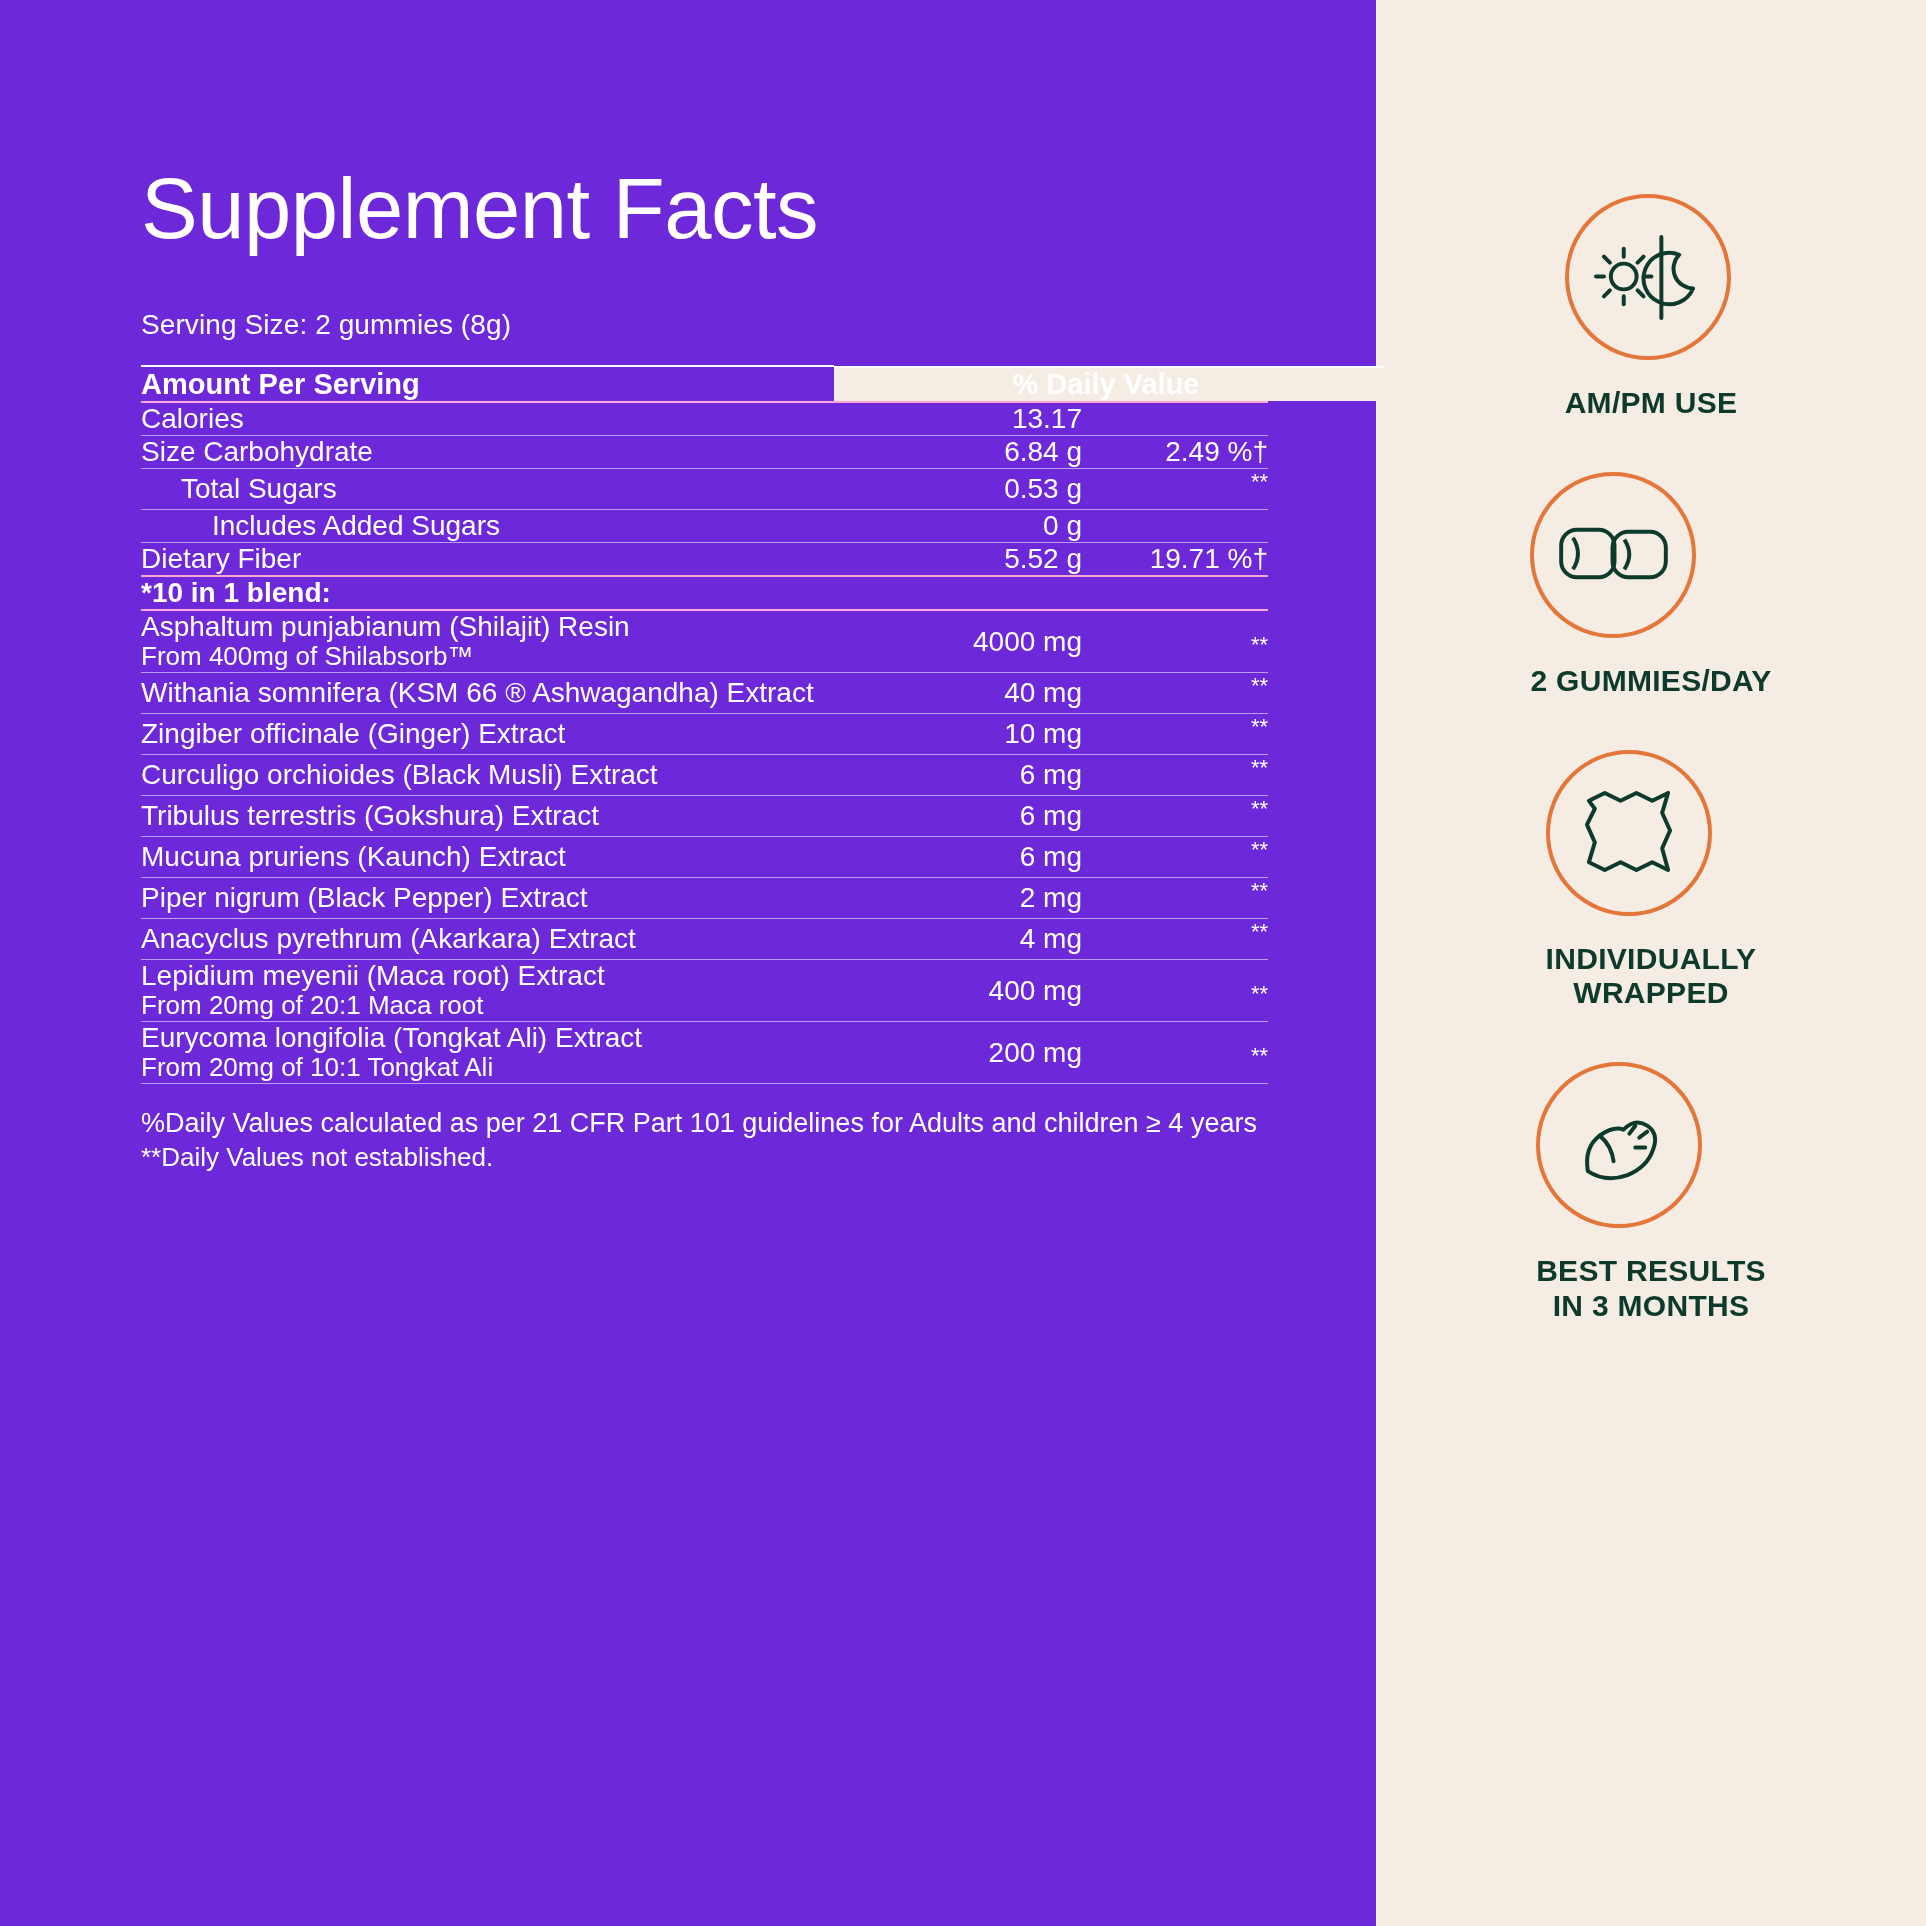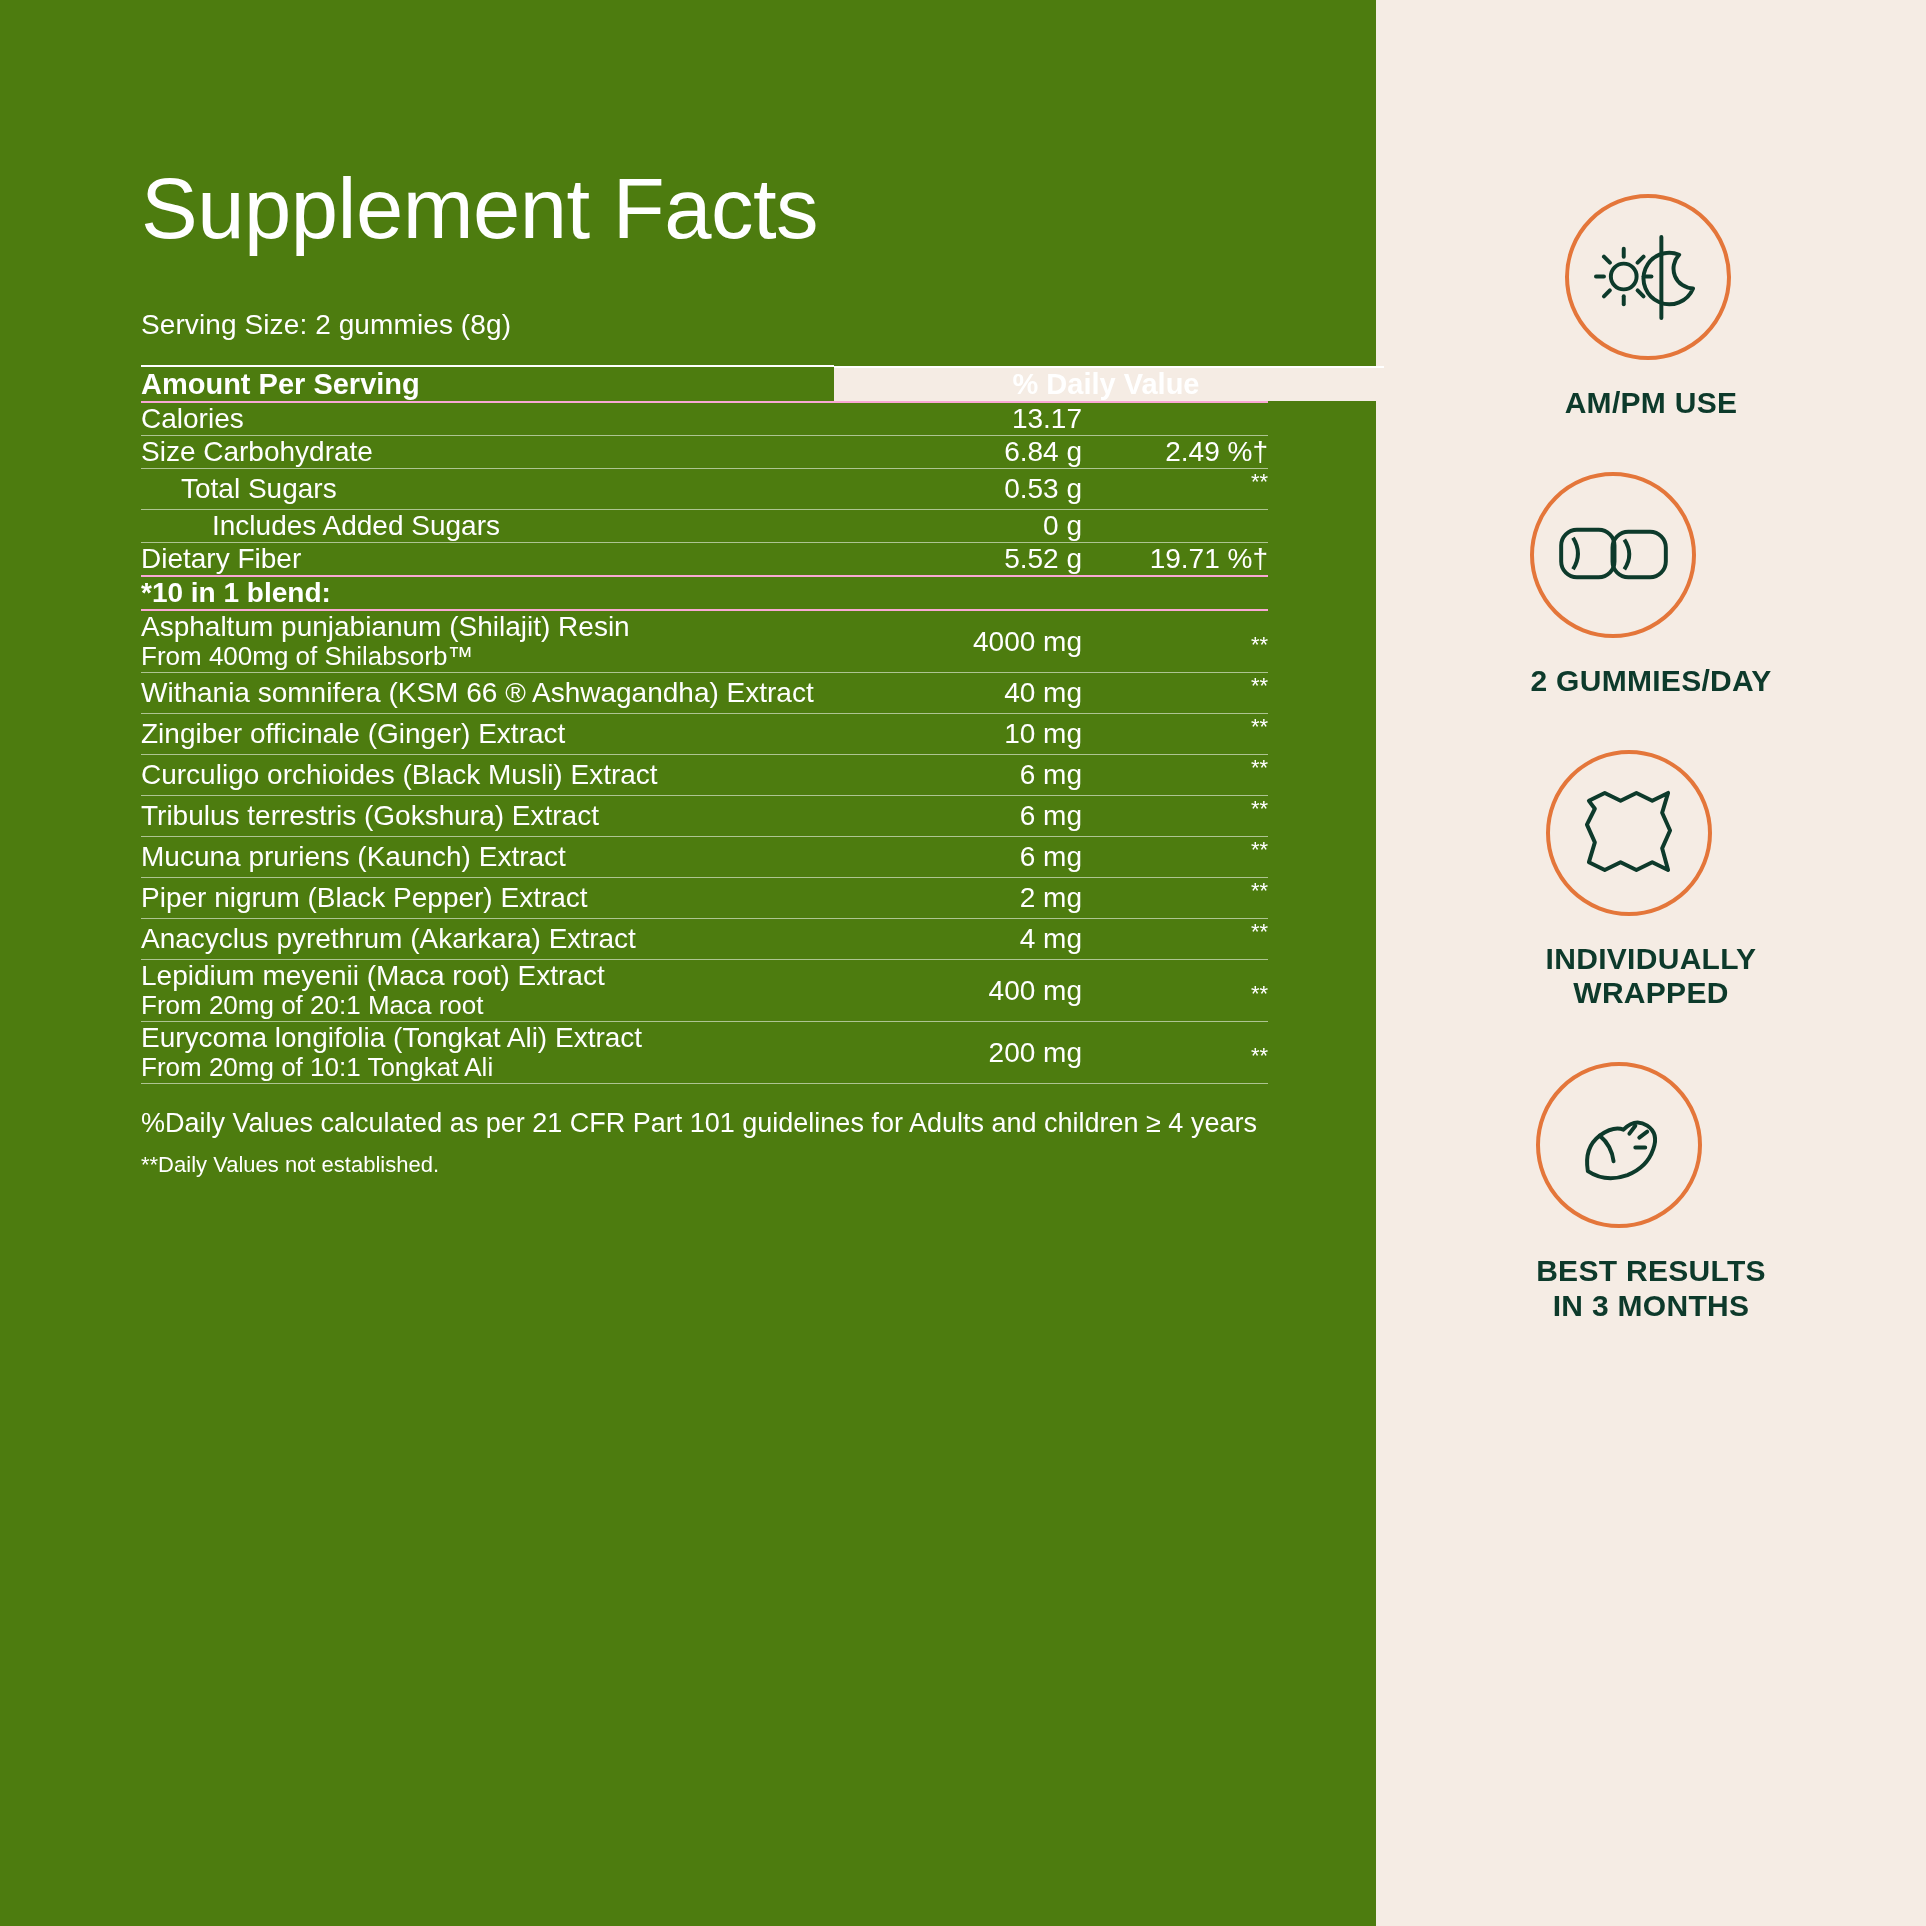--- a/index.html
+++ b/index.html
@@ -13,21 +13,21 @@
   }
   .page {
     display: flex;
     width: 1927px;
     height: 1927px;
   }
   
   .left {
     width: 1376px;
     height: 100%;
-    background: #4d7c0f;
+    background: #6d28d9;
     color: #ffffff;
     padding: 166px 0 0 0;
     position: relative;
   }
   .inner {
     padding-left: 141px;
     padding-right: 107px;
   }
   .title {
     font-size: 85px;
@@ -81,21 +81,21 @@
     display: block;
     font-size: 26px;
     margin-top: -2px;
   }
   .footnotes {
     width: 1127px;
     margin-top: 22px;
     font-size: 27px;
     line-height: 1.28;
   }
-  .footnotes .fn2 { margin-top: 10px; font-size: 22px; }
+  .footnotes .fn2 { font-size: 26px; }
 
   
   .right {
     width: 550px;
     height: 100%;
     background: #f5ece4;
     padding-top: 194px;
     display: flex;
     flex-direction: column;
     align-items: center;

